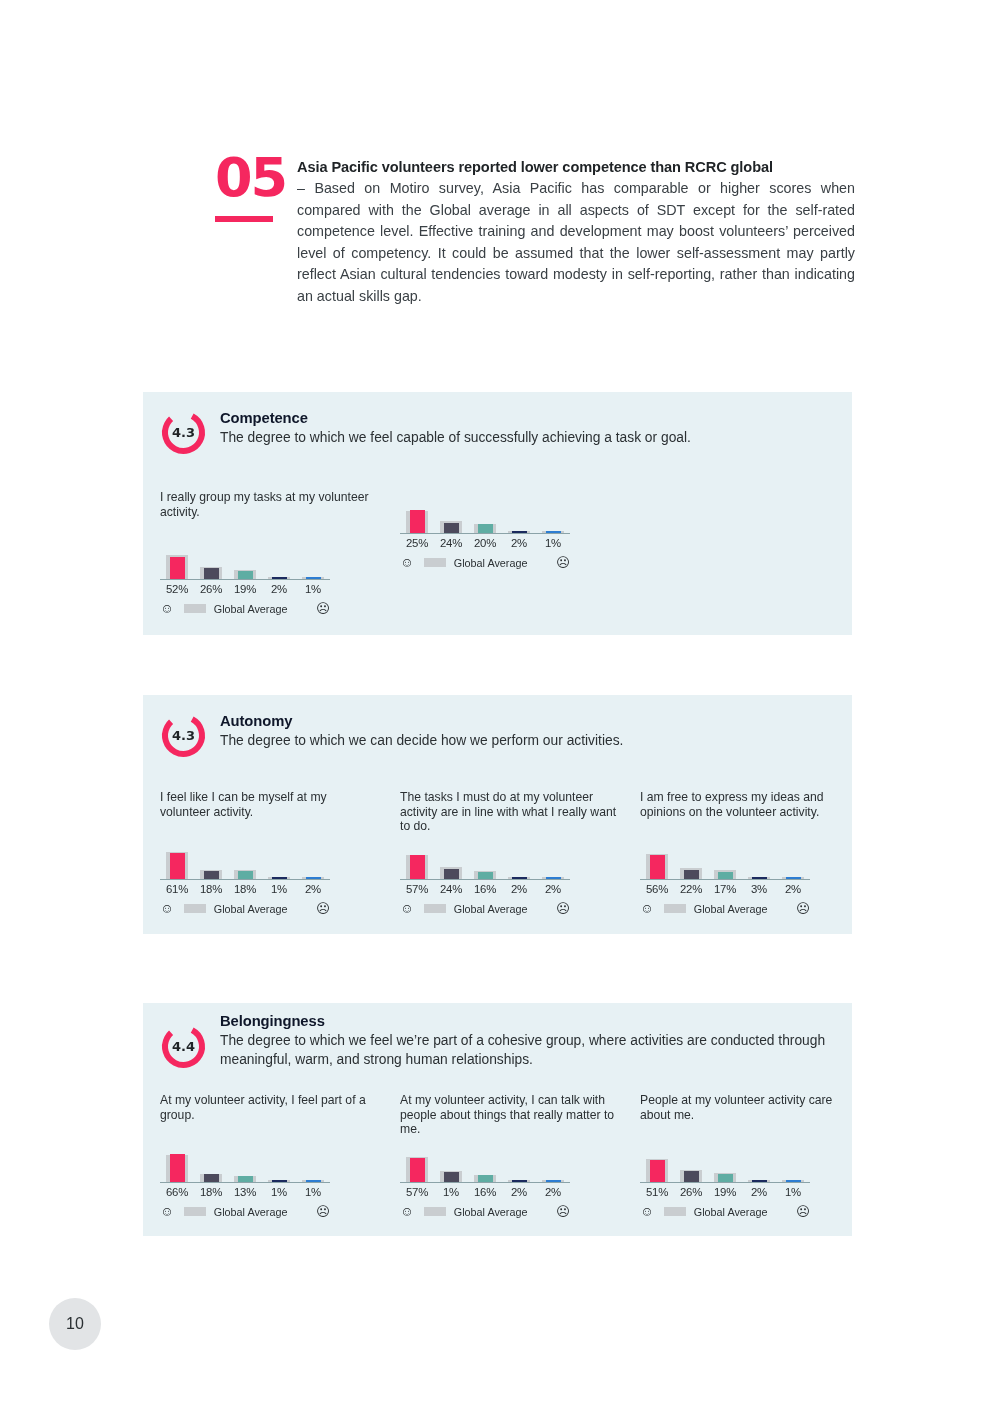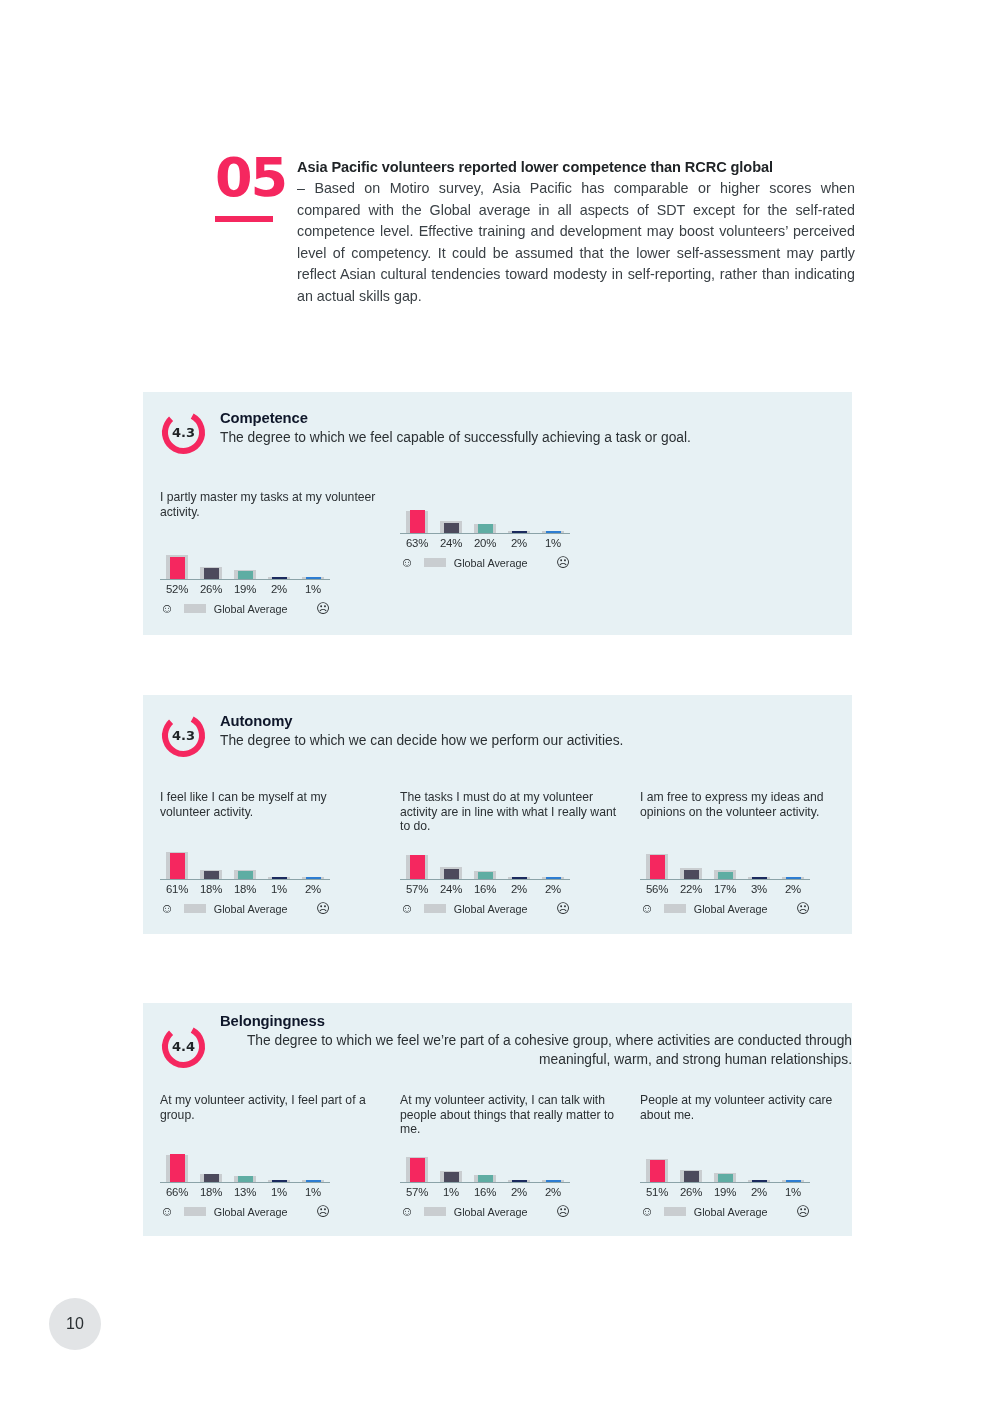--- a/index.html
+++ b/index.html
@@ -50,21 +50,21 @@
   }
   .donut svg { display: block; }
   .donut .score {
     position: absolute; inset: 0;
     display: flex; align-items: center; justify-content: center;
     font-weight: 700; font-size: 13px; color: #1f2326;
     font-family: "DejaVu Sans", sans-serif;
   }
   .head-text { position: absolute; left: 77px; }
   .card-title { font-weight: 700; font-size: 14.8px; color: #0f172a; letter-spacing: -0.1px; }
-  .card-desc  { font-size: 13.8px; line-height: 19px; color: #2b3033; margin-top: 2px; text-align: right; }
+  .card-desc  { font-size: 13.8px; line-height: 19px; color: #2b3033; margin-top: 2px; }
 
   #card-competence .donut  { top: 17px; }
   #card-competence .head-text { top: 18px; }
   #card-autonomy .donut    { top: 17px; }
   #card-autonomy .head-text { top: 18px; }
   #card-belonging .donut   { top: 20px; }
   #card-belonging .head-text { top: 10px; }
 
   
   .q-grid { position: absolute; display: flex; }
@@ -152,21 +152,21 @@
         <div class="score">4.3</div>
       </div>
       <div class="head-text">
         <div class="card-title">Competence</div>
         <div class="card-desc">The degree to which we feel capable of successfully achieving a task or goal.</div>
       </div>
     </div>
     <div class="q-grid">
 
       <div class="q-col">
-        <div class="q-text">I partly master my tasks at my volunteer activity.</div>
+        <div class="q-text">I really group my tasks at my volunteer activity.</div>
         <div class="chart">
           <div class="bars">
               <div class="bar-slot">
                 <div class="bar-ga" style="height: 24.4286px;"></div>
                 <div class="bar-val" style="height: 22.2857px; background: rgb(245, 39, 95);"></div>
               </div>
               <div class="bar-slot">
                 <div class="bar-ga" style="height: 12.4286px;"></div>
                 <div class="bar-val" style="height: 11.1429px; background: rgb(76, 74, 92);"></div>
               </div>
@@ -217,21 +217,21 @@
               <div class="bar-slot">
                 <div class="bar-ga" style="height: 2px;"></div>
                 <div class="bar-val" style="height: 2px; background: rgb(27, 42, 94);"></div>
               </div>
               <div class="bar-slot">
                 <div class="bar-ga" style="height: 2px;"></div>
                 <div class="bar-val" style="height: 2px; background: rgb(45, 125, 210);"></div>
               </div>
             </div>
           <div class="labels">
-              <span>63%</span>
+              <span>25%</span>
               <span>24%</span>
               <span>20%</span>
               <span>2%</span>
               <span>1%</span>
             </div>
         </div>
         <div class="legend">
           <span class="face">☺</span>
           <span class="swatch"></span>
           <span class="lg-label">Global Average</span>

